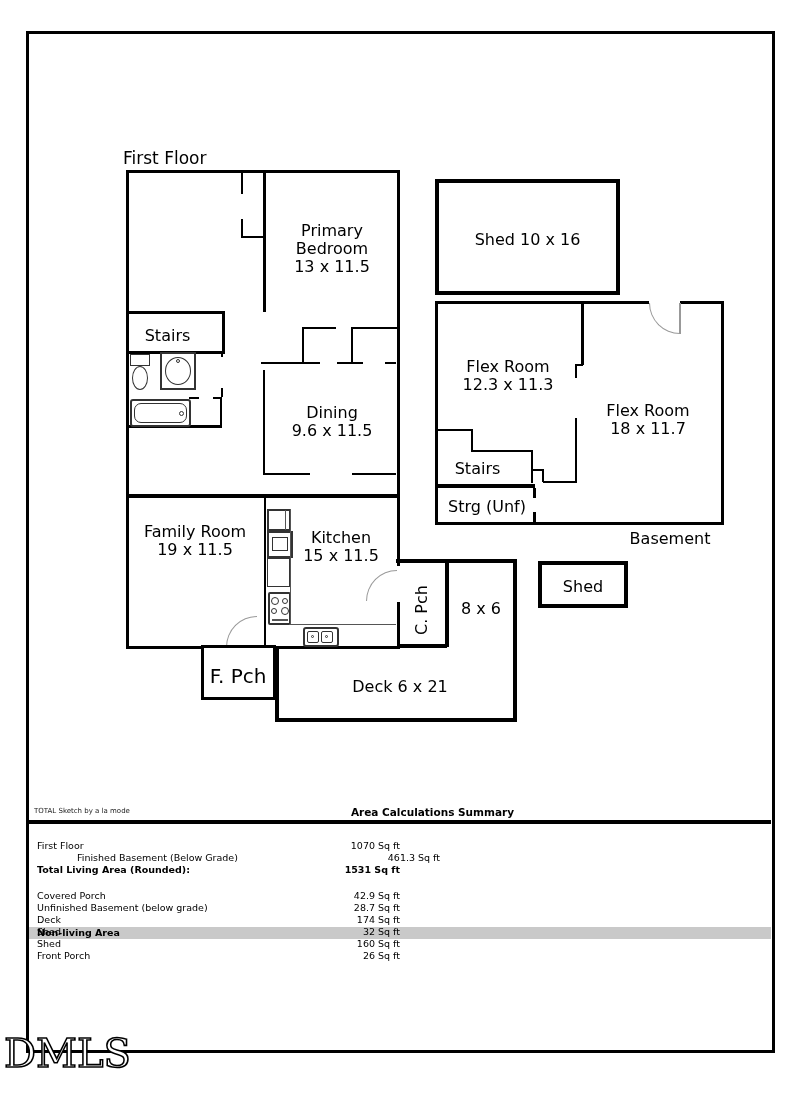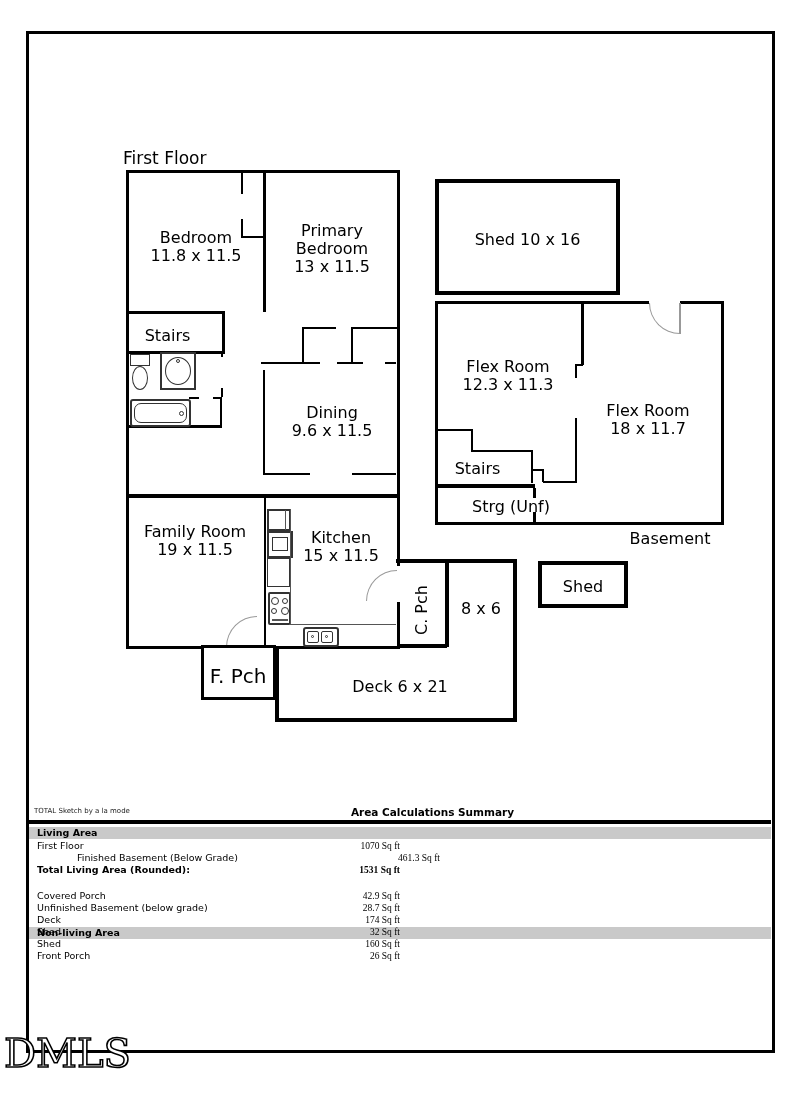--- a/index.html
+++ b/index.html
@@ -15,21 +15,21 @@
   .fixture{position:absolute;border:1.5px solid #333;box-sizing:border-box;background:#fff;}
   .thinline{position:absolute;background:#555;}
   .arc{position:absolute;box-sizing:border-box;}
   
   .tbl-credit{position:absolute;font-size:7px;color:#222;}
   .tbl-title{position:absolute;left:26px;width:749px;text-align:center;font-weight:bold;font-size:10.5px;}
   .band{position:absolute;left:29px;width:742px;height:12px;background:#c9c9c9;
         font-weight:bold;font-size:9.5px;line-height:12px;padding-left:8px;box-sizing:border-box;}
   .trow{position:absolute;left:29px;width:742px;height:12px;font-size:9.5px;line-height:12px;}
   .trow .lbl{position:absolute;left:8px;top:0;}
-  .trow .val{position:absolute;left:220px;width:151px;top:0;text-align:right;font-family:Liberation Serif, serif;}
+  .trow .val{position:absolute;left:220px;width:151px;top:0;text-align:right;}
   .trow.bold-row{font-weight:bold;}
   #watermark{position:absolute;left:4px;top:1030px;font-family:"DejaVu Serif","Liberation Serif",serif;
              font-size:40px;color:#fff;-webkit-text-stroke:1.6px #000;letter-spacing:0px;z-index:30;}
   .vert-text{writing-mode:vertical-rl;transform:rotate(180deg);}
 </style>
 </head>
 <body>
 
 <div id="page">
 
@@ -97,24 +97,20 @@
   <div class="thinline" style="left:291px;top:624px;width:105px;height:1px;"></div>
   <div class="fixture" style="left:303px;top:627px;width:36px;height:20px;border-width:2px;border-radius:3px;"></div>
   <div class="fixture" style="left:307px;top:631px;width:12px;height:12px;border-width:1px;border-radius:2px;"></div>
   <div class="fixture" style="left:321px;top:631px;width:12px;height:12px;border-width:1px;border-radius:2px;"></div>
   <div class="fixture" style="left:311px;top:635px;width:3px;height:3px;border-width:1px;border-radius:50%;"></div>
   <div class="fixture" style="left:325px;top:635px;width:3px;height:3px;border-width:1px;border-radius:50%;"></div>
 
   <div class="arc" style="left:226px;top:616px;width:31px;height:31px;border-top:1.5px solid #999;border-left:1.5px solid #999;border-top-left-radius:100% 100%;"></div>
   <div class="arc" style="left:366px;top:570px;width:31px;height:31px;border-top:1.5px solid #999;border-left:1.5px solid #999;border-top-left-radius:100% 100%;"></div>
 
-  <div class="room-label" style="left:136px;top:229px;width:120px;">
-    <div>Bedroom</div>
-    <div>11.8 x 11.5</div>
-  </div>
   <div class="room-label" style="left:287px;top:222px;width:90px;">
     <div>Primary Bedroom</div>
     <div>13 x 11.5</div>
   </div>
   <div class="small-label" style="left:130px;top:326px;width:75px;font-size:16px;">Stairs</div>
   <div class="room-label" style="left:272px;top:404px;width:120px;">
     <div>Dining</div>
     <div>9.6 x 11.5</div>
   </div>
   <div class="room-label" style="left:130px;top:523px;width:130px;">
@@ -169,28 +165,27 @@
 
   <div class="room-label" style="left:443px;top:358px;width:130px;">
     <div>Flex Room</div>
     <div>12.3 x 11.3</div>
   </div>
   <div class="room-label" style="left:583px;top:402px;width:130px;">
     <div>Flex Room</div>
     <div>18 x 11.7</div>
   </div>
   <div class="small-label" style="left:440px;top:459px;width:75px;font-size:16px;">Stairs</div>
-  <div class="small-label" style="left:462px;top:497px;width:98px;font-size:16px;">Strg (Unf)</div>
+  <div class="small-label" style="left:438px;top:497px;width:98px;font-size:16px;">Strg (Unf)</div>
   <div class="small-label" style="left:615px;top:529px;width:110px;font-size:16px;">Basement</div>
 
   <div class="tbl-credit" style="left:34px;top:807px;">TOTAL Sketch by a la mode</div>
   <div class="tbl-title" style="top:806px;margin-left:32px;">Area Calculations Summary</div>
   <div class="w" style="left:29px;top:820px;width:742px;height:4px;"></div>
 
-  <div class="band" style="top:827px;">Living Area</div>
 
   <div class="trow" style="top:840px;">
     <span class="lbl">First Floor</span>
     <span class="val">1070 Sq ft</span>
   </div>
   <div class="trow" style="top:852px;margin-left:40px;">
     <span class="lbl">Finished Basement (Below Grade)</span>
     <span class="val">461.3 Sq ft</span>
   </div>
   <div class="trow bold-row" style="top:864px;">

